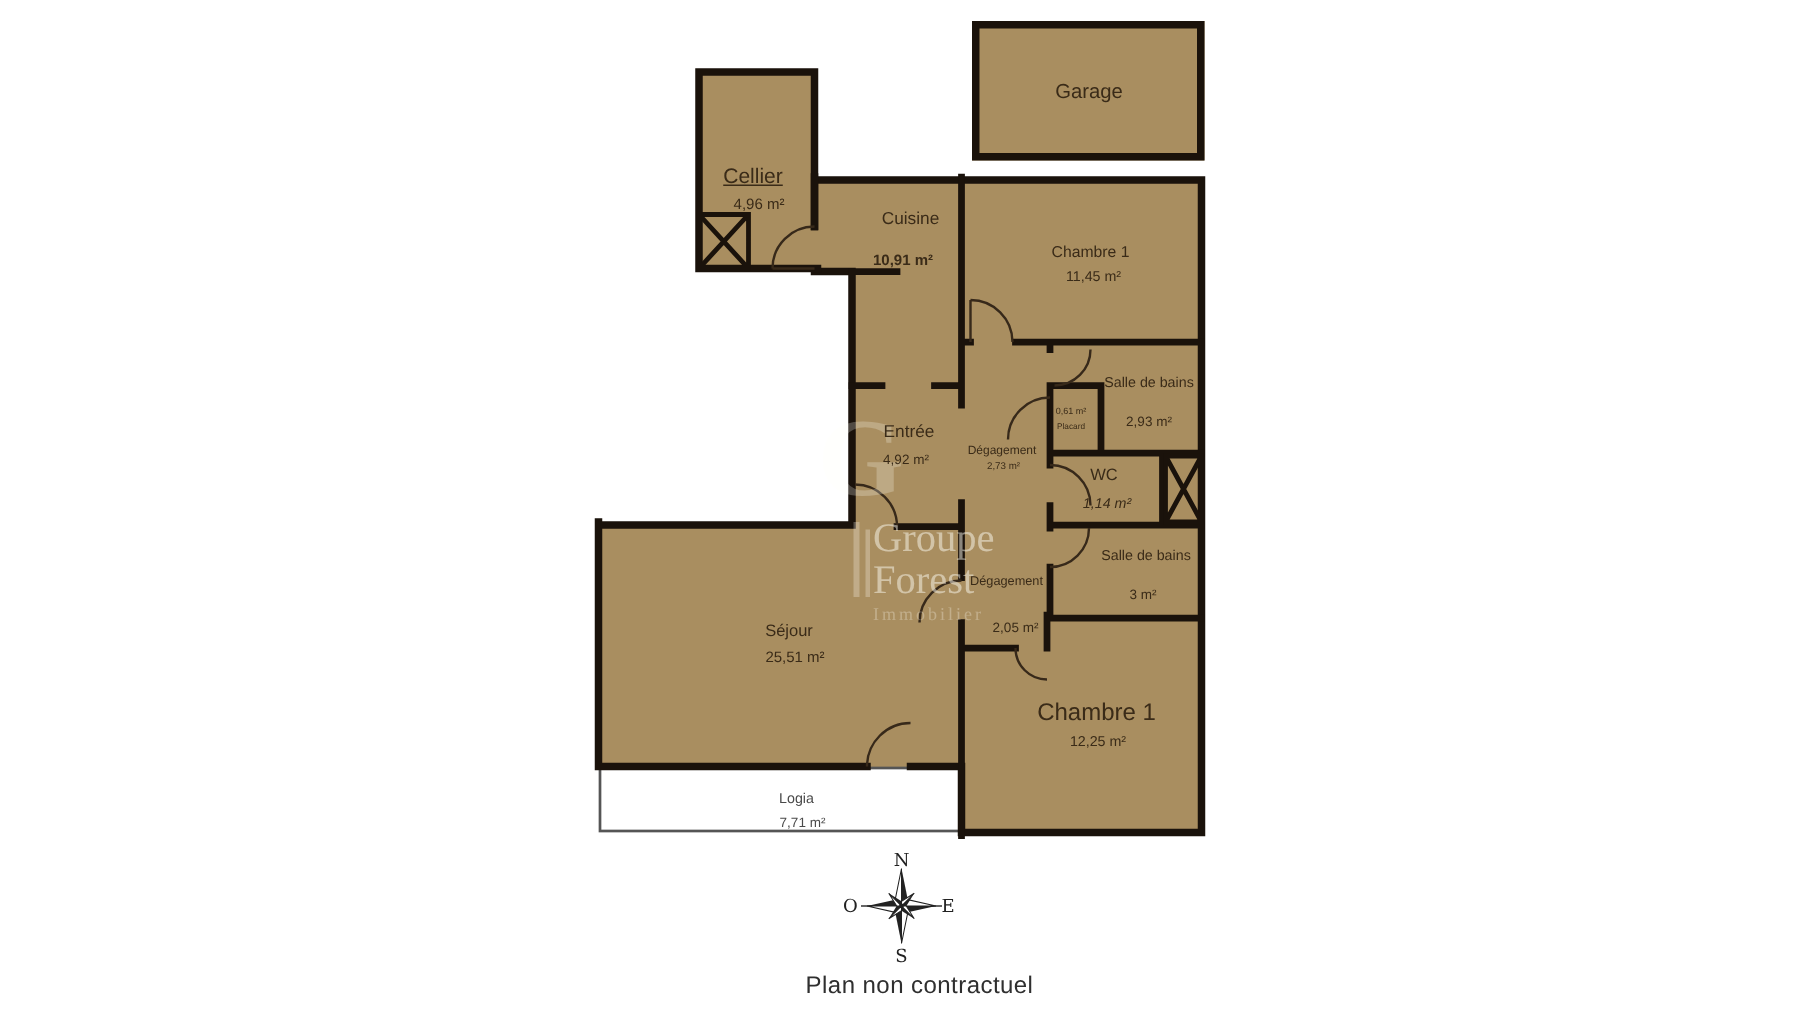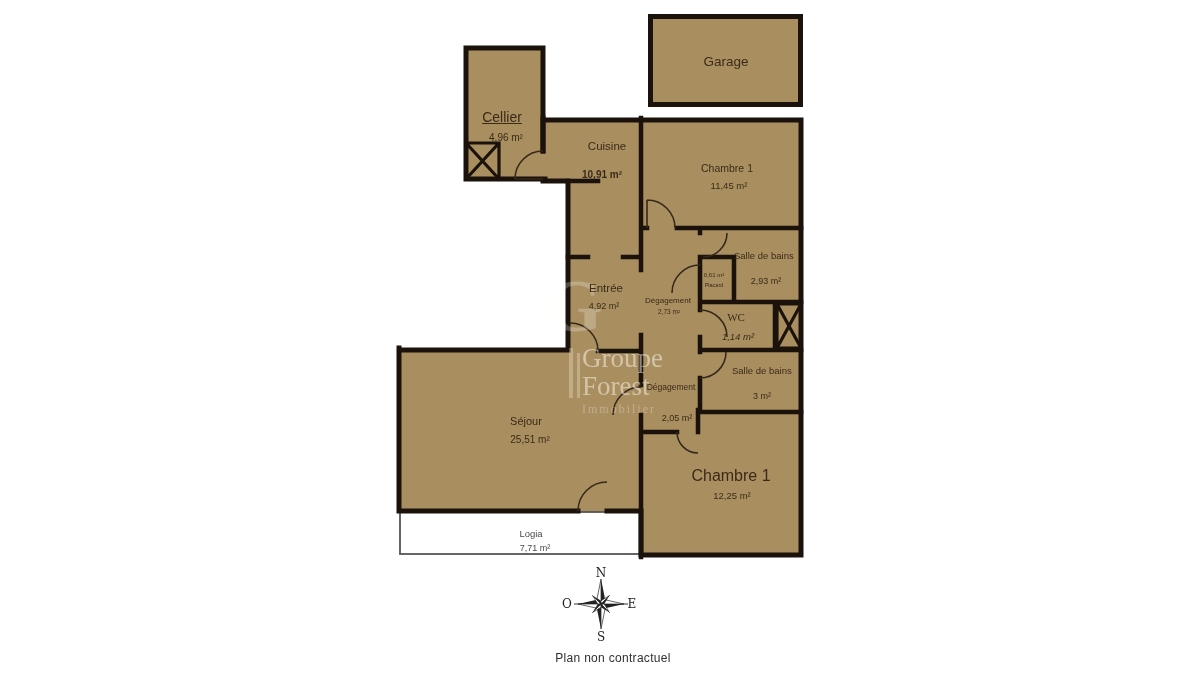--- a/index.html
+++ b/index.html
@@ -13,31 +13,31 @@
   .logia-fill{fill:var(--logia-fill,#ffffff);stroke:#555;stroke-width:1.8;}
   .wall-ext{fill:none;stroke:var(--wall,#1a120b);stroke-width:5;stroke-linecap:square;}
   .wall-int{fill:none;stroke:var(--wall,#1a120b);stroke-width:4.5;stroke-linecap:square;}
   .door{fill:none;stroke:#37291a;stroke-width:1.6;}
   .xbox{fill:none;stroke:var(--wall,#1a120b);stroke-width:3.2;}
   .compass-line{stroke:#333;stroke-width:1;}
   .ray-w{fill:#ffffff;stroke:#222;stroke-width:0.7;}
   .ray-b{fill:#222222;}
   .lbl{
     position:absolute;transform:translate(-50%,-50%);
-    white-space:nowrap;color:var(--label,#3a2b18);
+    white-space:nowrap;color:var(--label,#3a2b18);text-align:center;
   }
   .lbl-wrap{white-space:normal;width:64px;line-height:1.22;}
   .logia-col{color:#4a4a4a;}
   .compass-letter{
     position:absolute;transform:translate(-50%,-50%);
     font-family:"DejaVu Serif",serif;font-size:12px;color:#222;
   }
   .footer{
     position:absolute;transform:translate(-50%,-50%);
-    font-size:12px;color:#2f2f2f;letter-spacing:0.3px;padding-left:12px;
+    font-size:16px;color:#2f2f2f;letter-spacing:0.3px;padding-left:12px;
   }
   .wm{position:absolute;font-family:"Liberation Serif",serif;pointer-events:none;}
   .wm-monogram{
     left:545px;top:264px;font-size:74px;color:rgba(255,253,246,0.24);font-weight:bold;
   }
   .wm-bar{position:absolute;background:rgba(255,253,246,0.28);}
   .wm-text{left:582px;top:344px;color:rgba(252,249,240,0.5);font-size:27px;line-height:1.05;}
   .wm-sub{font-size:12px;letter-spacing:2px;color:rgba(252,249,240,0.3);margin-top:2px;}
 </style>
 </head>
@@ -145,21 +145,21 @@
 
   <div class="lbl" style="left:714px;top:275px;font-size:6px;">0,61 m²</div>
   <div class="lbl" style="left:714px;top:285px;font-size:5.5px;">Placard</div>
 
   <div class="lbl" style="left:668px;top:300px;font-size:8px;">Dégagement</div>
   <div class="lbl" style="left:669px;top:311px;font-size:6.5px;">2,73 m²</div>
 
   <div class="lbl" style="left:606px;top:288px;font-size:11.5px;">Entrée</div>
   <div class="lbl" style="left:604px;top:306px;font-size:9px;">4,92 m²</div>
 
-  <div class="lbl" style="left:736px;top:317px;font-size:11px;font-family:Liberation Serif, serif;">WC</div>
+  <div class="lbl" style="left:736px;top:317px;font-size:11px;">WC</div>
   <div class="lbl" style="left:738px;top:336px;font-size:9.5px;font-style:italic;">1,14 m²</div>
 
   <div class="lbl lbl-wrap" style="left:764px;top:371px;font-size:9.5px;">Salle de bains</div>
   <div class="lbl" style="left:762px;top:396px;font-size:9px;">3 m²</div>
 
   <div class="lbl" style="left:671px;top:387px;font-size:8.5px;">Dégagement</div>
   <div class="lbl" style="left:677px;top:402px;font-size:9px;margin-top:16px;">2,05 m²</div>
 
   <div class="lbl" style="left:526px;top:421px;font-size:11px;">Séjour</div>
   <div class="lbl" style="left:530px;top:439px;font-size:10px;">25,51 m²</div>

